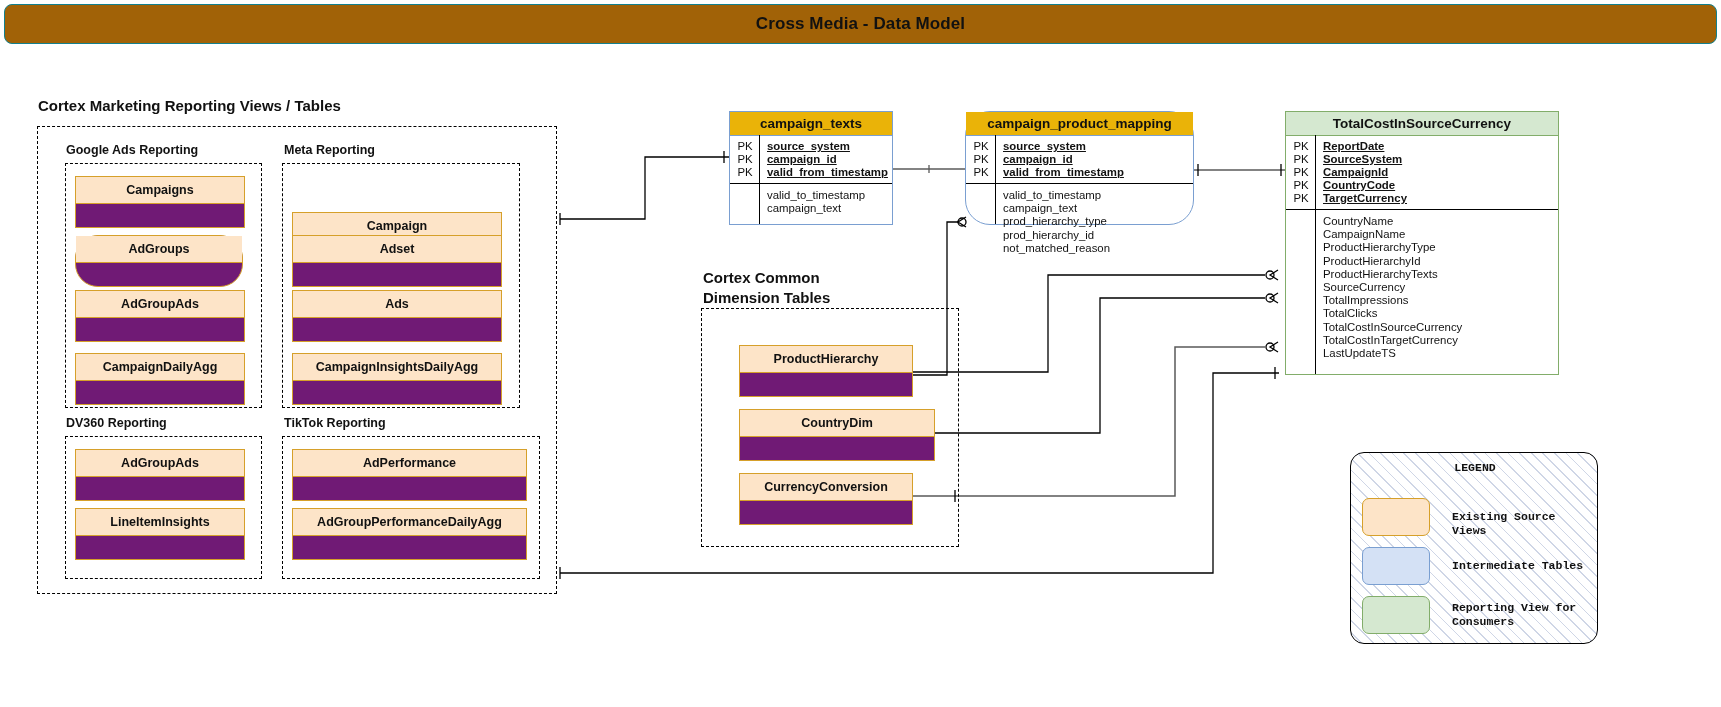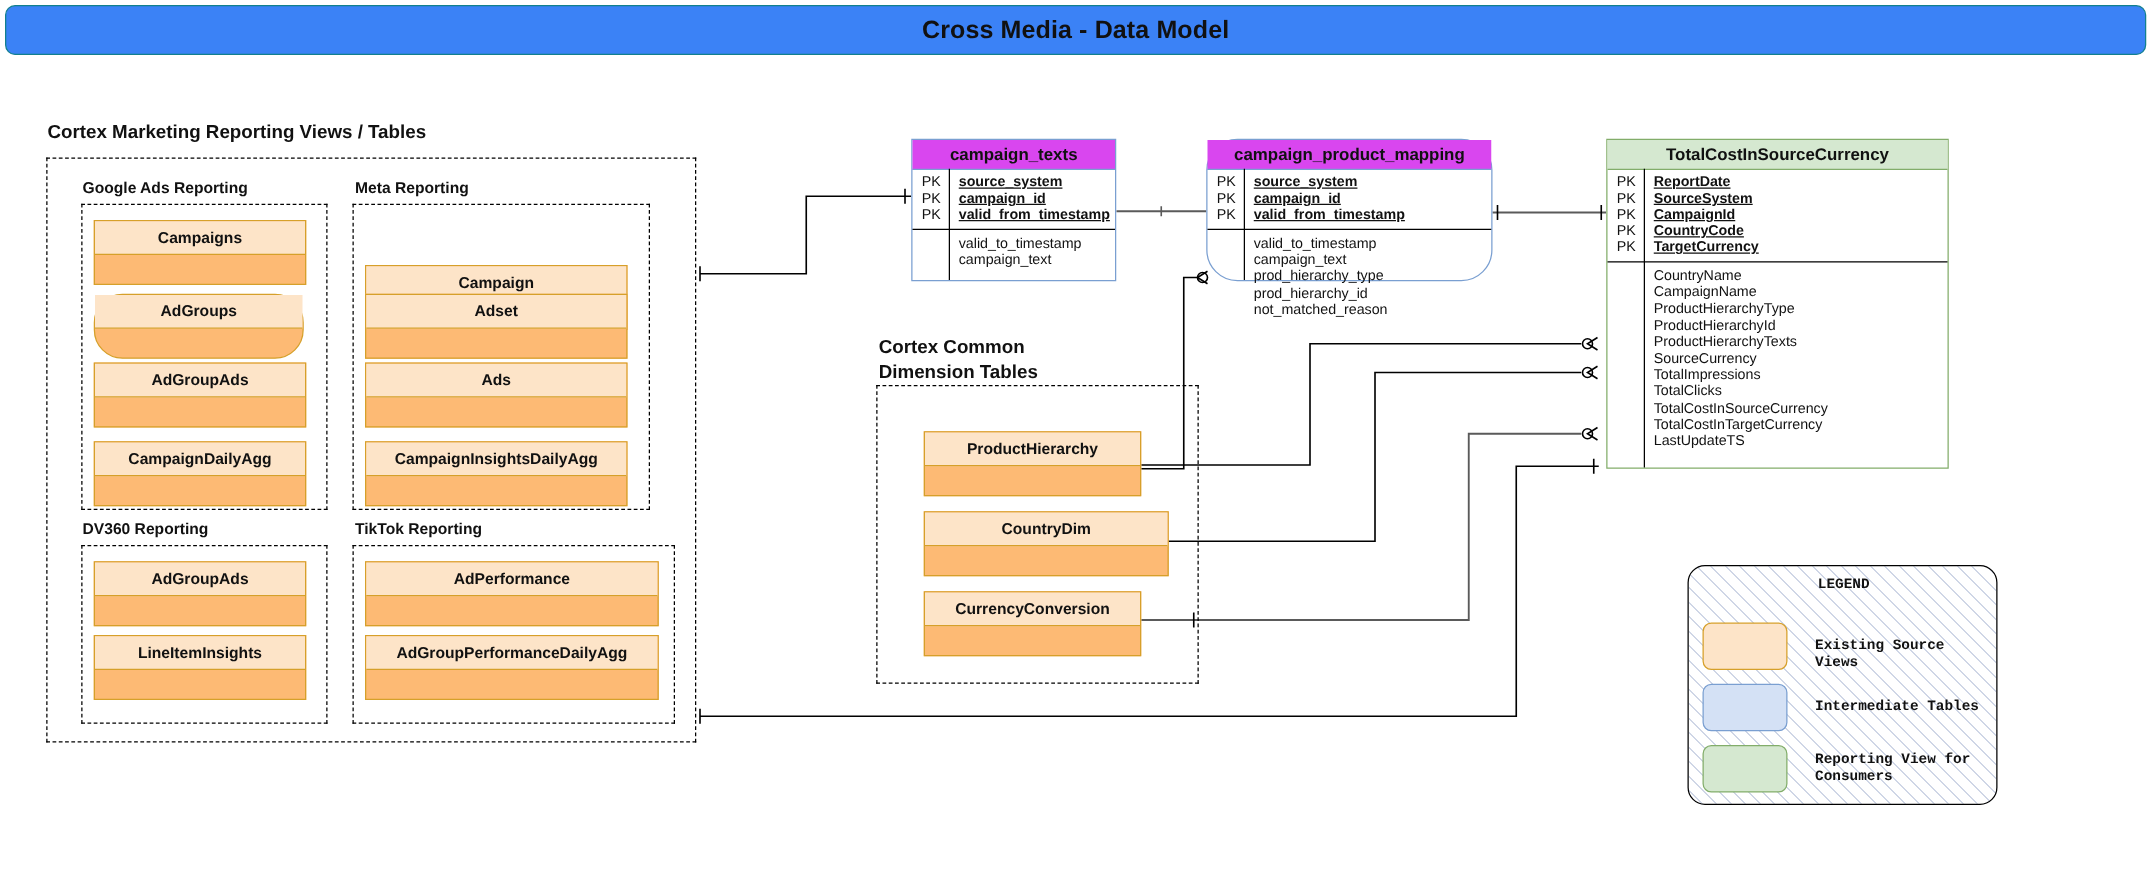--- a/index.html
+++ b/index.html
@@ -5,34 +5,34 @@
   html,body{margin:0;padding:0;}
   body{
     width:1721px;height:707px;position:relative;background:#ffffff;
     font-family:"Liberation Sans", sans-serif;color:#111111;overflow:hidden;
   }
   .abs{position:absolute;box-sizing:border-box;}
 
   
   #title-banner{
     left:4px;top:4px;width:1713px;height:40px;
-    background:#3b82f6;border:1px solid #12808e;border-radius:8px;
+    background:#a16207;border:1px solid #12808e;border-radius:8px;
     display:flex;align-items:center;justify-content:center;
-    font-weight:bold;font-size:20px;letter-spacing:.1px;
+    font-weight:bold;font-size:17px;letter-spacing:.1px;
   }
 
   
   .section-caption{font-weight:bold;font-size:15px;}
   .group-caption{font-weight:bold;font-size:12.5px;}
 
   
   .dashed{border:1.6px dashed #000;background:transparent;}
 
   
-  .srcbox{border:1px solid #d6a02a;background:#fdba74;}
+  .srcbox{border:1px solid #d6a02a;background:#701a75;}
   .srcbox .hdr{
     background:#fde4c8;border-bottom:1px solid #d6a02a;
     font-weight:bold;font-size:12.5px;
     display:flex;align-items:center;justify-content:center;
     height:26px;white-space:nowrap;
   }
   .srcbox .body{height:26px;}
 
   
   .entity{background:#ffffff;}
@@ -43,21 +43,21 @@
   .entity .pk-sec{display:flex;padding:4px 0 4px 0;}
   .entity .pk-sec .klist div{font-size:11.4px;line-height:13px;text-align:center;}
   .entity .pk-sec .flist div{font-size:11.4px;line-height:13px;font-weight:bold;text-decoration:underline;white-space:nowrap;}
   .entity .at-sec{display:flex;padding:5px 0 5px 0;}
   .entity .at-sec .klist{width:30px;flex:0 0 30px;}
   .entity .at-sec .flist div{font-size:11.4px;line-height:13.2px;white-space:nowrap;}
   .entity .klist{width:30px;flex:0 0 30px;}
   .entity .flist{padding-left:7px;}
 
   .entity.blue{border:1px solid #7a9fd1;}
-  .entity.blue .ehdr{background:#d946ef;border-bottom:1px solid #7a9fd1;}
+  .entity.blue .ehdr{background:#eab308;border-bottom:1px solid #7a9fd1;}
   .entity.green{border:1px solid #82ad6a;}
   .entity.green .ehdr{background:#d5e8d0;border-bottom:1px solid #82ad6a;}
   .entity .divider{border-top:1px solid #000;}
   .entity .vsep{position:absolute;top:23px;bottom:0;border-left:1px solid #000;}
 
   
   #legend{
     left:1350px;top:452px;width:248px;height:192px;
     border:1.5px solid #000;border-radius:14px;
     background-color:#ffffff;

